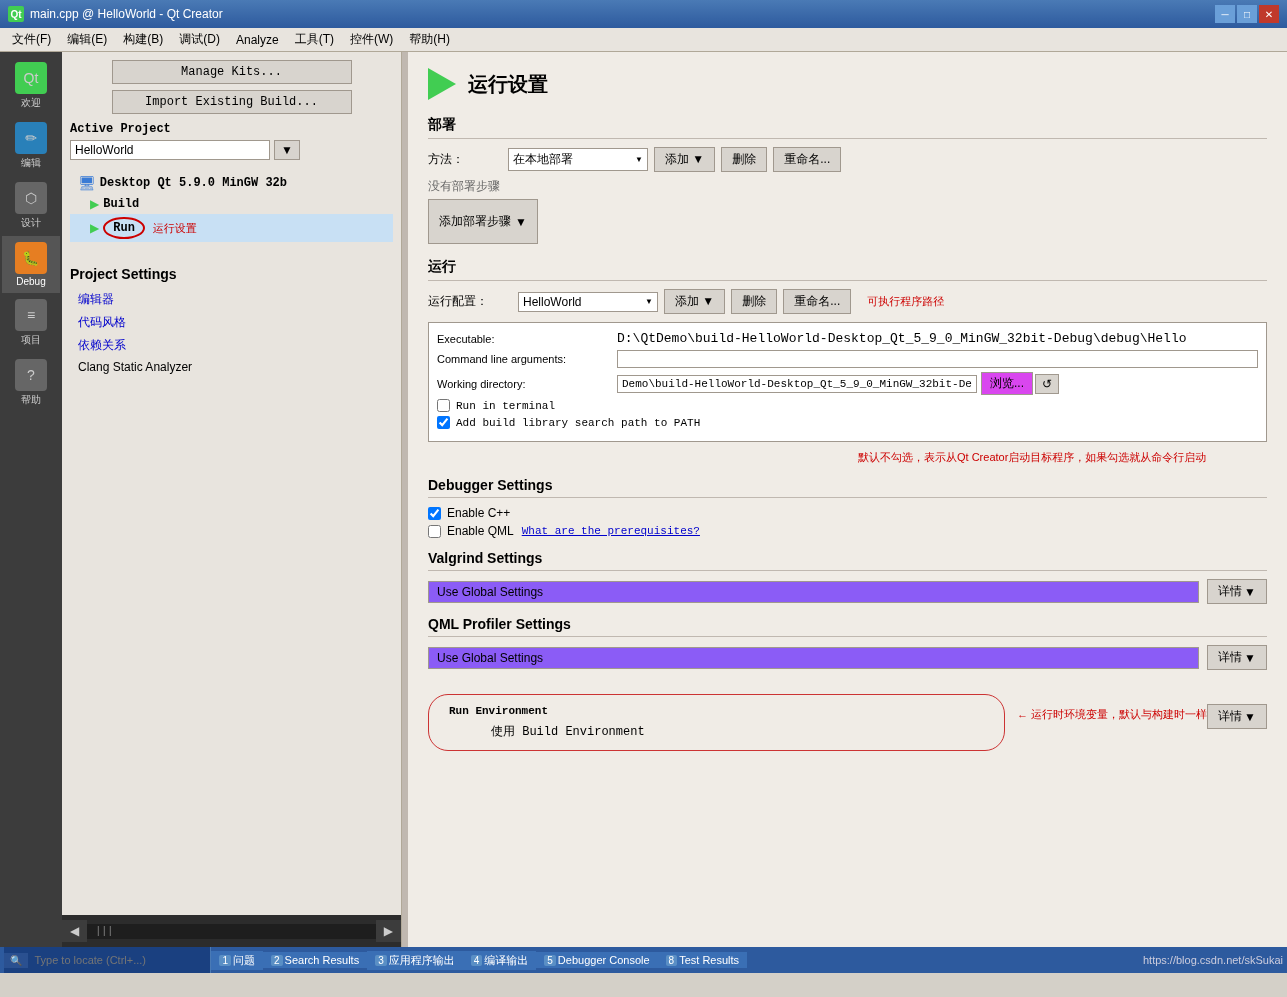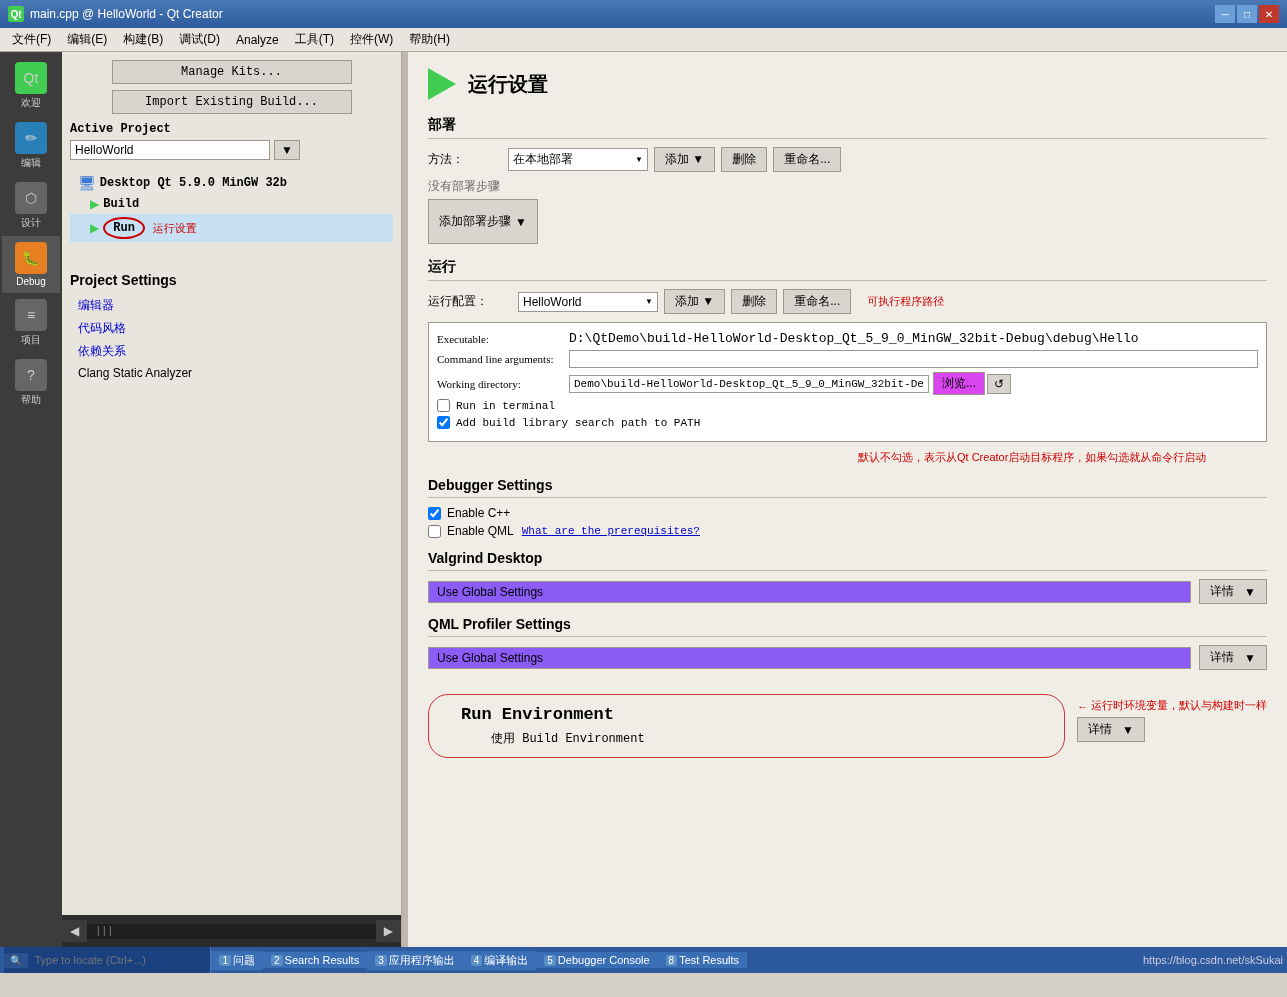--- a/index.html
+++ b/index.html
@@ -40,21 +40,21 @@
     .project-select { background: #fff; border: 1px solid #a0988e; padding: 2px 4px; font-size: 12px; width: 200px; }
     .dropdown-arrow { background: #d8d4ce; border: 1px solid #a0988e; padding: 2px 6px; cursor: pointer; }
     
     .build-run-title { font-weight: bold; font-size: 14px; margin-bottom: 8px; }
     .build-item { display: flex; align-items: center; padding: 3px 8px; cursor: pointer; }
     .build-item-label { font-family: "Courier New", monospace; font-weight: bold; }
     
     .run-item { display: flex; align-items: center; padding: 3px 16px; cursor: pointer; position: relative; }
     .run-item.selected { background: #c8e0f4; }
     
-    .project-settings-title { font-weight: bold; font-size: 14px; margin: 30px 0 6px; }
+    .project-settings-title { font-weight: bold; font-size: 14px; margin: 24px 0 6px; }
     .settings-item { padding: 3px 8px; cursor: pointer; color: #0000cc; font-size: 12px; }
     .settings-item-plain { padding: 3px 8px; cursor: pointer; font-size: 12px; }
     
     
     .main-content { flex: 1; background: #f0ece6; overflow-y: auto; padding: 16px 20px; }
     
     .run-settings-header { display: flex; align-items: center; margin-bottom: 16px; }
     .run-settings-title { font-size: 20px; font-weight: bold; }
     
     .section-header { font-weight: bold; font-size: 14px; margin: 12px 0 8px; border-bottom: 1px solid #c0b8b0; padding-bottom: 4px; }
@@ -64,35 +64,35 @@
     .combo-box { background: #fff; border: 1px solid #a0988e; padding: 2px 4px; font-size: 12px; min-width: 140px; display: flex; align-items: center; justify-content: space-between; cursor: pointer; }
     .combo-arrow { font-size: 8px; }
     .action-btn { background: #d8d4ce; border: 1px solid #a0988e; padding: 3px 10px; cursor: pointer; font-size: 12px; margin-left: 6px; }
     
     .no-deploy { font-size: 12px; margin: 4px 0; color: #666; }
     .add-step-btn { background: #d8d4ce; border: 1px solid #a0988e; padding: 13px 10px; cursor: pointer; font-size: 12px; display: flex; align-items: center; gap: 4px; }
     
     .run-config-row { display: flex; align-items: center; margin-bottom: 8px; }
     .run-config-label { width: 90px; font-size: 12px; }
     .field-row { display: flex; align-items: center; margin-bottom: 4px; }
-    .field-label { width: 132px; font-size: 11px; font-family: Liberation Serif, serif; }
+    .field-label { width: 180px; font-size: 11px; font-family: Liberation Sans, sans-serif; }
     .field-input { flex: 1; background: #fff; border: 1px solid #a0988e; padding: 2px 4px; font-size: 11px; font-family: "Courier New", monospace; }
     .field-input-short { width: 360px; background: #fff; border: 1px solid #a0988e; padding: 2px 4px; font-size: 11px; font-family: "Courier New", monospace; }
     .browse-btn { background: #d946ef; border: 1px solid #a0988e; padding: 2px 8px; cursor: pointer; font-size: 12px; margin-left: 4px; }
     .refresh-btn { background: #d8d4ce; border: 1px solid #a0988e; padding: 2px 6px; cursor: pointer; font-size: 12px; margin-left: 2px; }
     
     .checkbox-row { display: flex; align-items: center; margin: 4px 0; }
     .checkbox-row input[type=checkbox] { margin-right: 6px; }
     .link-text { color: #0000cc; text-decoration: underline; cursor: pointer; font-family: "Courier New", monospace; font-size: 11px; }
     
     .settings-combo { background: #8b5cf6; border: 1px solid #a0988e; padding: 3px 8px; font-size: 12px; display: flex; align-items: center; justify-content: space-between; cursor: pointer; }
-    .detail-btn { background: #d8d4ce; border: 1px solid #a0988e; padding: 3px 10px; cursor: pointer; font-size: 12px; display: flex; align-items: center; gap: 10px; }
+    .detail-btn { background: #d8d4ce; border: 1px solid #a0988e; padding: 3px 10px; cursor: pointer; font-size: 12px; display: flex; align-items: center; gap: 2px; }
     
     .run-env-section { margin-top: 12px; border: 1px solid #cc3333; border-radius: 20px; padding: 10px 20px; }
-    .run-env-title { font-weight: bold; font-size: 17px; font-family: "Courier New", monospace; margin-bottom: 6px; margin-left: 12px; }
+    .run-env-title { font-weight: bold; font-size: 11px; font-family: "Courier New", monospace; margin-bottom: 6px; }
     .run-env-row { display: flex; align-items: center; justify-content: space-between; }
     .run-env-value { font-family: "Courier New", monospace; font-size: 12px; margin-left: 42px; }
     
     
     .status-bar { height: 26px; background: #2d5a9e; display: flex; align-items: center; padding: 0 4px; font-size: 11px; color: white; }
     .status-section { display: flex; align-items: center; gap: 2px; padding: 0 4px; border-right: 1px solid #4a7ab5; height: 100%; }
     .status-tab { background: #3a6fb5; padding: 2px 8px; cursor: pointer; font-size: 11px; display: flex; align-items: center; gap: 2px; }
     .status-tab-num { background: #5a8fc5; border-radius: 2px; padding: 0 3px; font-size: 10px; }
     .status-right { margin-left: auto; font-size: 11px; color: #ccd; }
     .bottom-nav-btn { background: #3c3c3c; border: none; color: #ccc; padding: 4px 8px; cursor: pointer; font-size: 12px; }
@@ -280,21 +280,21 @@
     <div class="checkbox-row">
       <input type="checkbox" checked="" style="">
       <span>Enable C++</span>
     </div>
     <div class="checkbox-row">
       <input type="checkbox" style="">
       <span>Enable QML</span>
       <span class="link-text" style="margin-left:8px;">What are the prerequisites?</span>
     </div>
 
-    <div class="section-header">Valgrind Desktop</div>
+    <div class="section-header">Valgrind Settings</div>
     <div class="detail-row">
       <div class="settings-combo" style="flex:1; margin-right:8px;">
         <span>Use Global Settings</span>
         <span></span>
       </div>
       <button class="detail-btn">
         <span>详情</span> 
           <span>▼</span>
       </button>
     </div>
@@ -311,21 +311,21 @@
       </button>
     </div>
 
     <div style="display:flex; align-items:center; margin-top:12px;">
       <div class="run-env-section" style="flex:1;">
         <div class="run-env-title">Run Environment</div>
         <div class="run-env-row">
           <span class="run-env-value">使用 Build Environment</span>
         </div>
       </div>
-      <div style="display:flex; flex-direction:column; align-items:flex-start; margin-left:12px;">
+      <div style="display:flex; flex-direction:row; align-items:center; margin-left:12px;">
         <span style="color:#cc0000; font-size:11px; margin-bottom:4px;">← <span>运行时环境变量，默认与构建时一样</span></span>
         <button class="detail-btn">
           <span>详情</span> 
             <span>▼</span>
         </button>
       </div>
     </div>
 
   </div>
 

